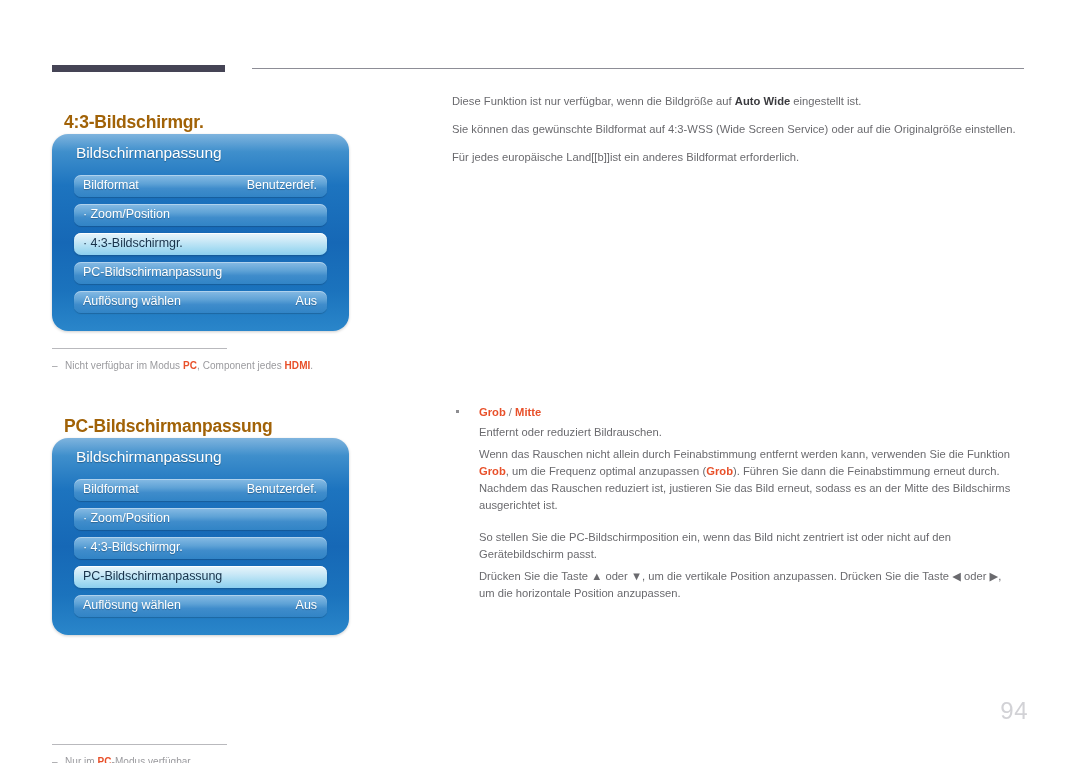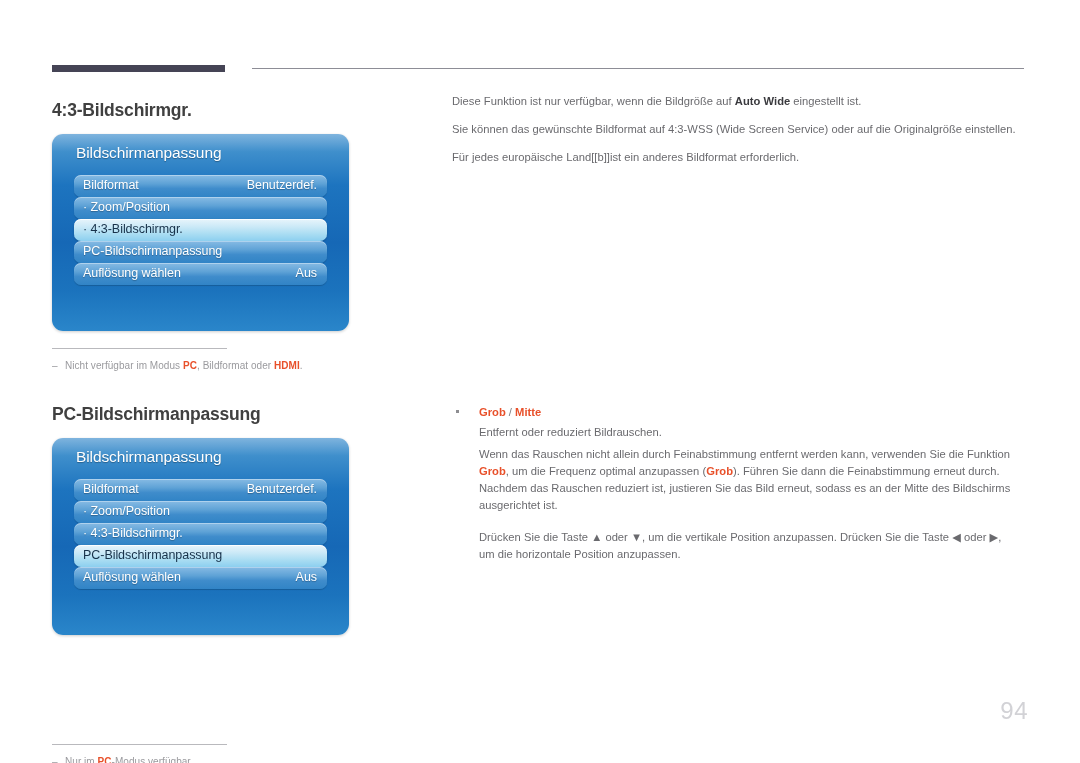--- a/index.html
+++ b/index.html
@@ -44,33 +44,33 @@
   .col-right {
     position: absolute;
     left: 452px; top: 93px;
     width: 575px;
   }
 
   
   .section-title {
     font-size: 17.5px;
     font-weight: bold;
-    color: #404040;
+    color: #a16207;
     letter-spacing: -0.2px;
-    margin: 0;
+    margin: 12px;
     padding: 0;
   }
   .title-1 { position: absolute; left: 0; top: 14px; }
   .title-2 { position: absolute; left: 0; top: 318px; }
 
   
   .osd-panel {
     position: absolute;
     width: 297px;
-    border-radius: 11px;
+    border-radius: 16px;
     background: linear-gradient(to bottom,
         #7fb4de 0%,
         #3f8fcc 9%,
         #1d74bf 26%,
         #1668b6 55%,
         #1b73bd 80%,
         #2a86ca 100%);
     box-shadow: 0 1px 3px rgba(0,0,0,0.20);
     padding: 0;
     box-sizing: border-box;
@@ -90,20 +90,21 @@
 
   .osd-rows {
     position: absolute;
     left: 22px;
     top: 41px;
     width: 253px;
   }
   .osd-row {
     position: relative;
     height: 22px;
+    margin-bottom: 7px;
     border-radius: 7px;
     box-sizing: border-box;
     background: linear-gradient(to bottom,
         #87bbe4 0%,
         #5ea2d6 40%,
         #3f8ccb 62%,
         #3184c6 100%);
     box-shadow: inset 0 1px 0 rgba(255,255,255,0.35),
                 0 1px 1px rgba(0,0,0,0.18);
   }
@@ -267,21 +268,21 @@
       <div class="osd-row">
         <span class="osd-row-label">Auflösung wählen</span>
         <span class="osd-row-value">Aus</span>
       </div>
     </div>
   </div>
 
   <div class="footnote-block fn-1">
     <div class="fn-rule"></div>
     <div class="fn-line">
-      <span class="fn-dash">–</span><span>Nicht verfügbar im Modus </span><span class="kw">PC</span><span>, Bildformat oder </span><span class="kw">HDMI</span><span>.</span>
+      <span class="fn-dash">–</span><span>Nicht verfügbar im Modus </span><span class="kw">PC</span><span>, Component jedes </span><span class="kw">HDMI</span><span>.</span>
     </div>
   </div>
 
   <h1 class="section-title title-2">PC-Bildschirmanpassung</h1>
 
   <div class="osd-panel osd-panel-2">
     <div class="osd-title">Bildschirmanpassung</div>
     <div class="osd-rows">
       <div class="osd-row">
         <span class="osd-row-label">Bildformat</span>
@@ -331,20 +332,21 @@
         <span class="dot"></span><span>Grob</span><span class="sep"> / </span><span>Mitte</span>
       </div>
       <div class="bullet-body">
         <p>Entfernt oder reduziert Bildrauschen.</p>
         <p><span>Wenn das Rauschen nicht allein durch Feinabstimmung entfernt werden kann, verwenden Sie die Funktion </span><span class="kw">Grob</span><span>, um die Frequenz optimal anzupassen (</span><span class="kw">Grob</span><span>). Führen Sie dann die Feinabstimmung erneut durch. Nachdem das Rauschen reduziert ist, justieren Sie das Bild erneut, sodass es an der Mitte des Bildschirms ausgerichtet ist.</span></p>
       </div>
     </div>
 
     <div class="bullet-item">
       <div class="bullet-body">
+        <p>So stellen Sie die PC-Bildschirmposition ein, wenn das Bild nicht zentriert ist oder nicht auf den Gerätebildschirm passt.</p>
         <p>Drücken Sie die Taste ▲ oder ▼, um die vertikale Position anzupassen. Drücken Sie die Taste ◀ oder ▶, um die horizontale Position anzupassen.</p>
       </div>
     </div>
 
 
   </div>
 </div>
 
 <div class="page-number">94</div>
 

